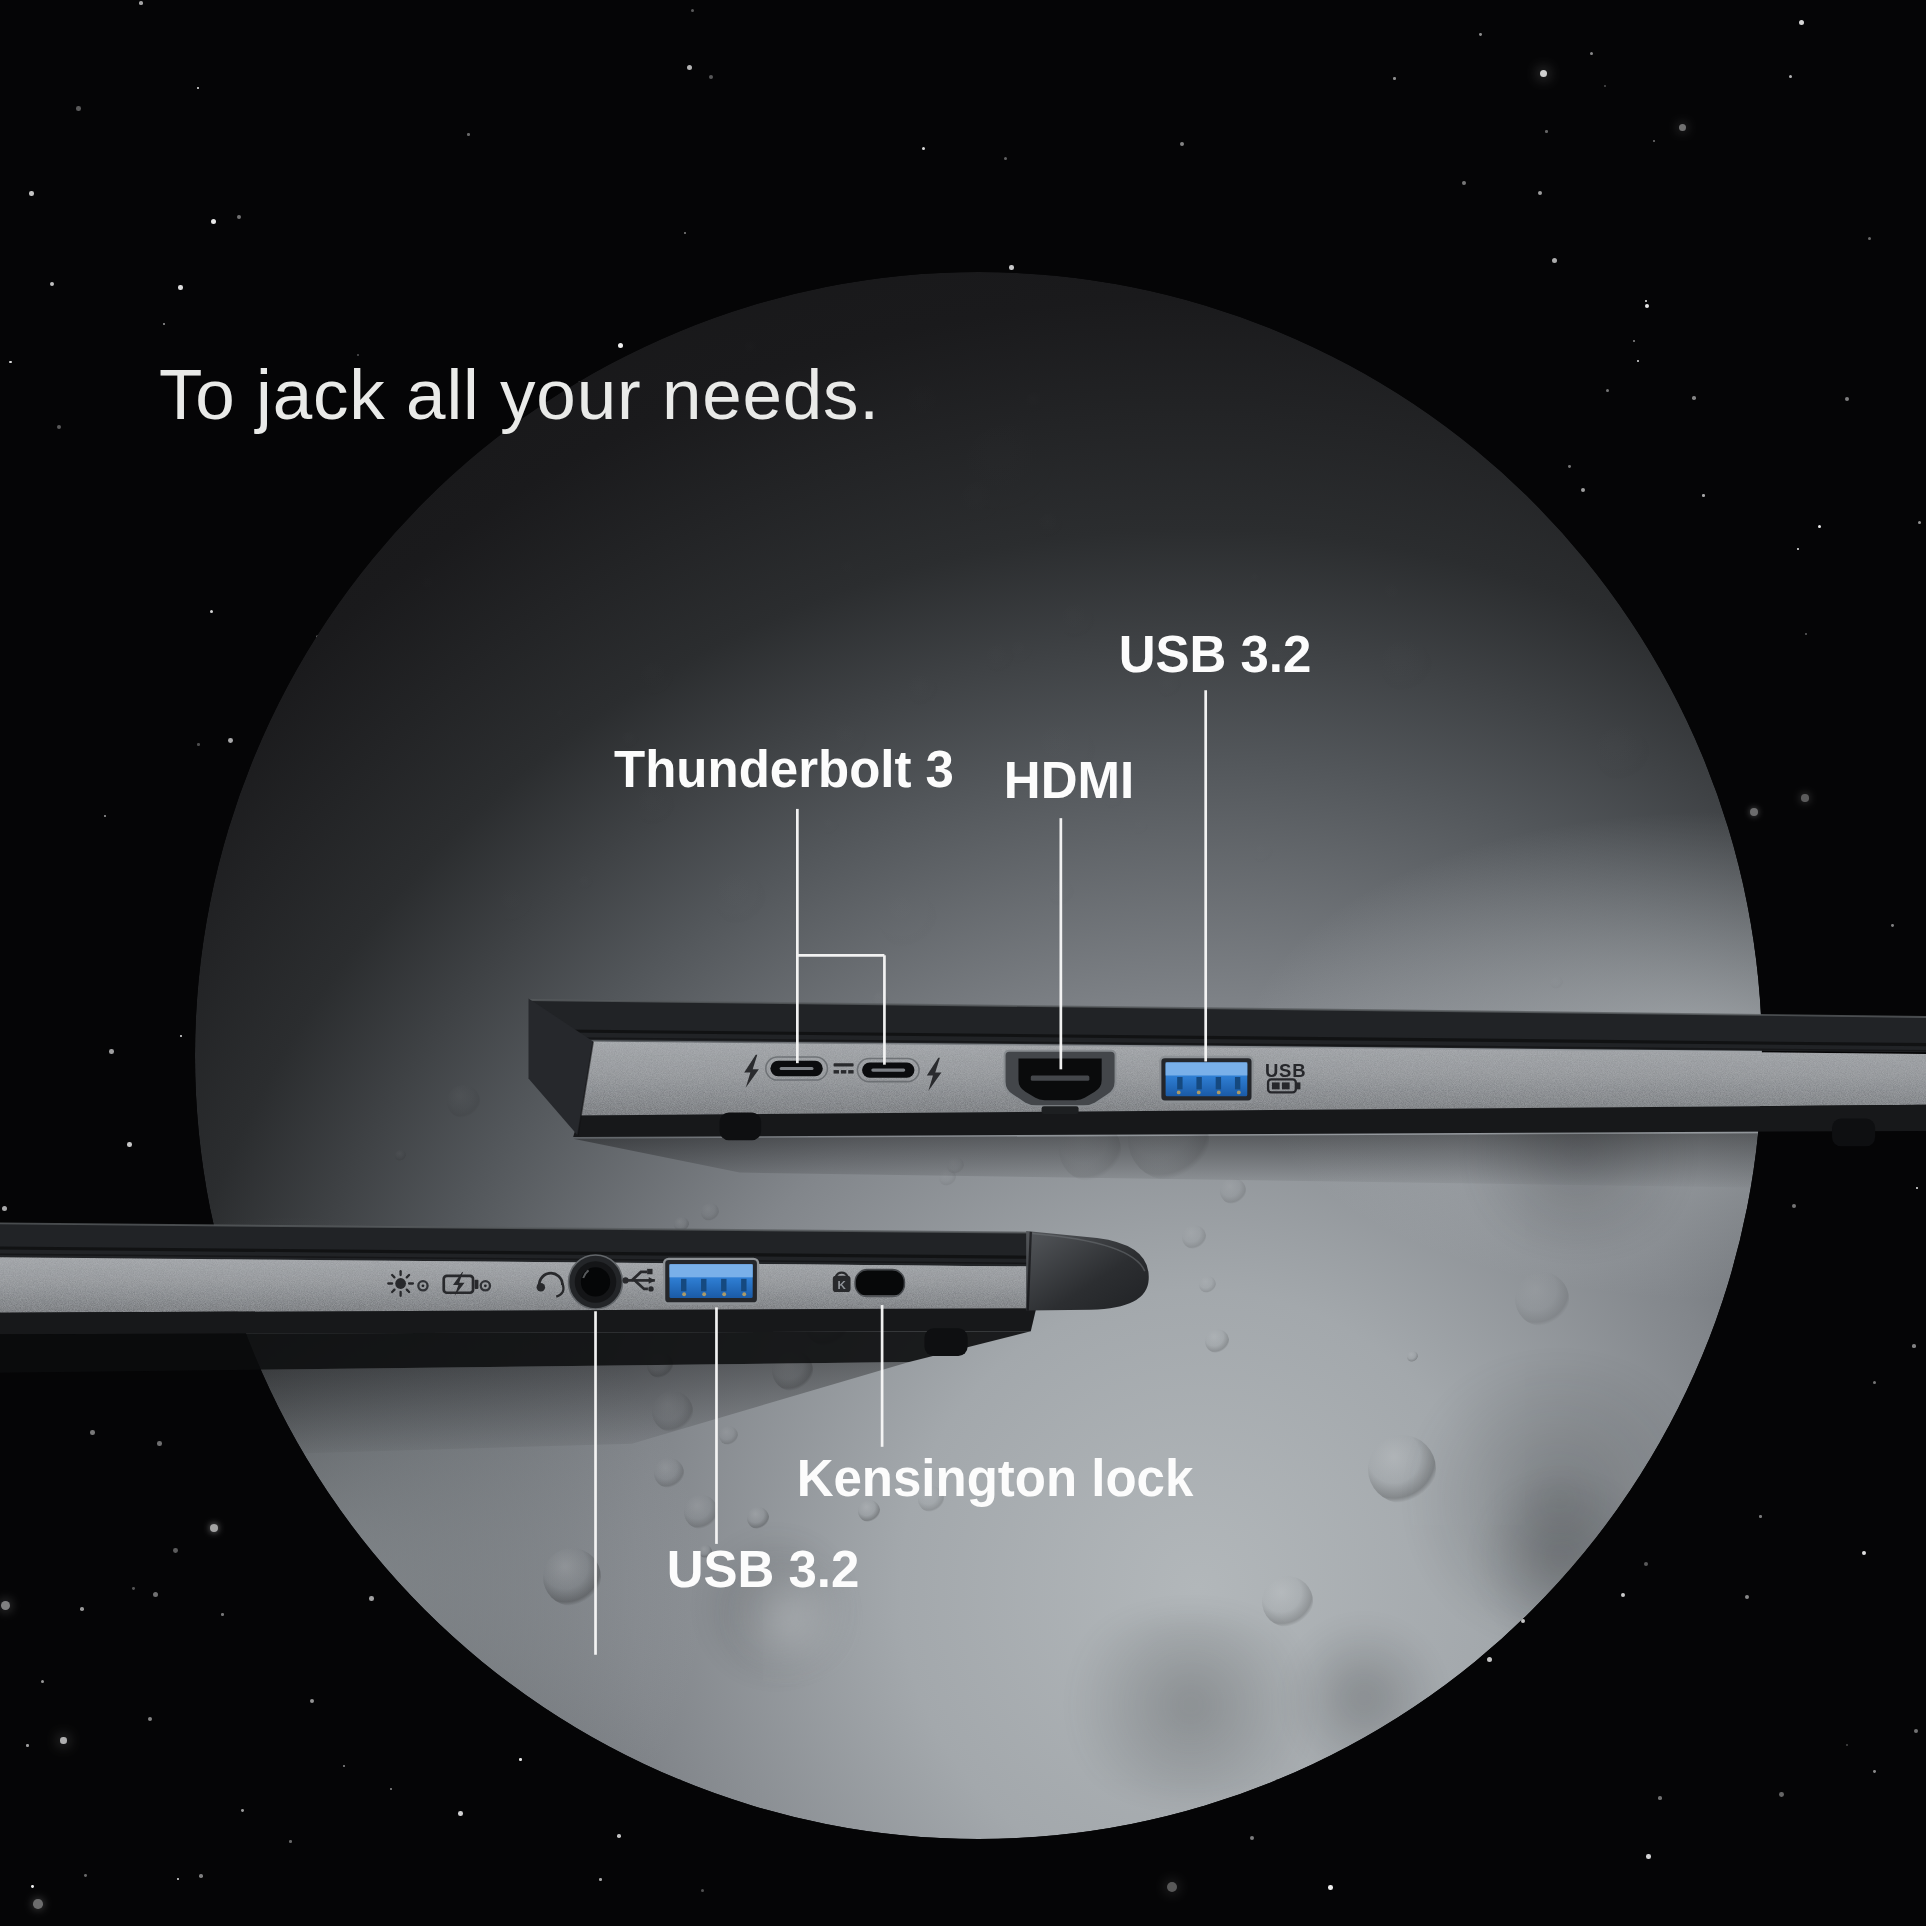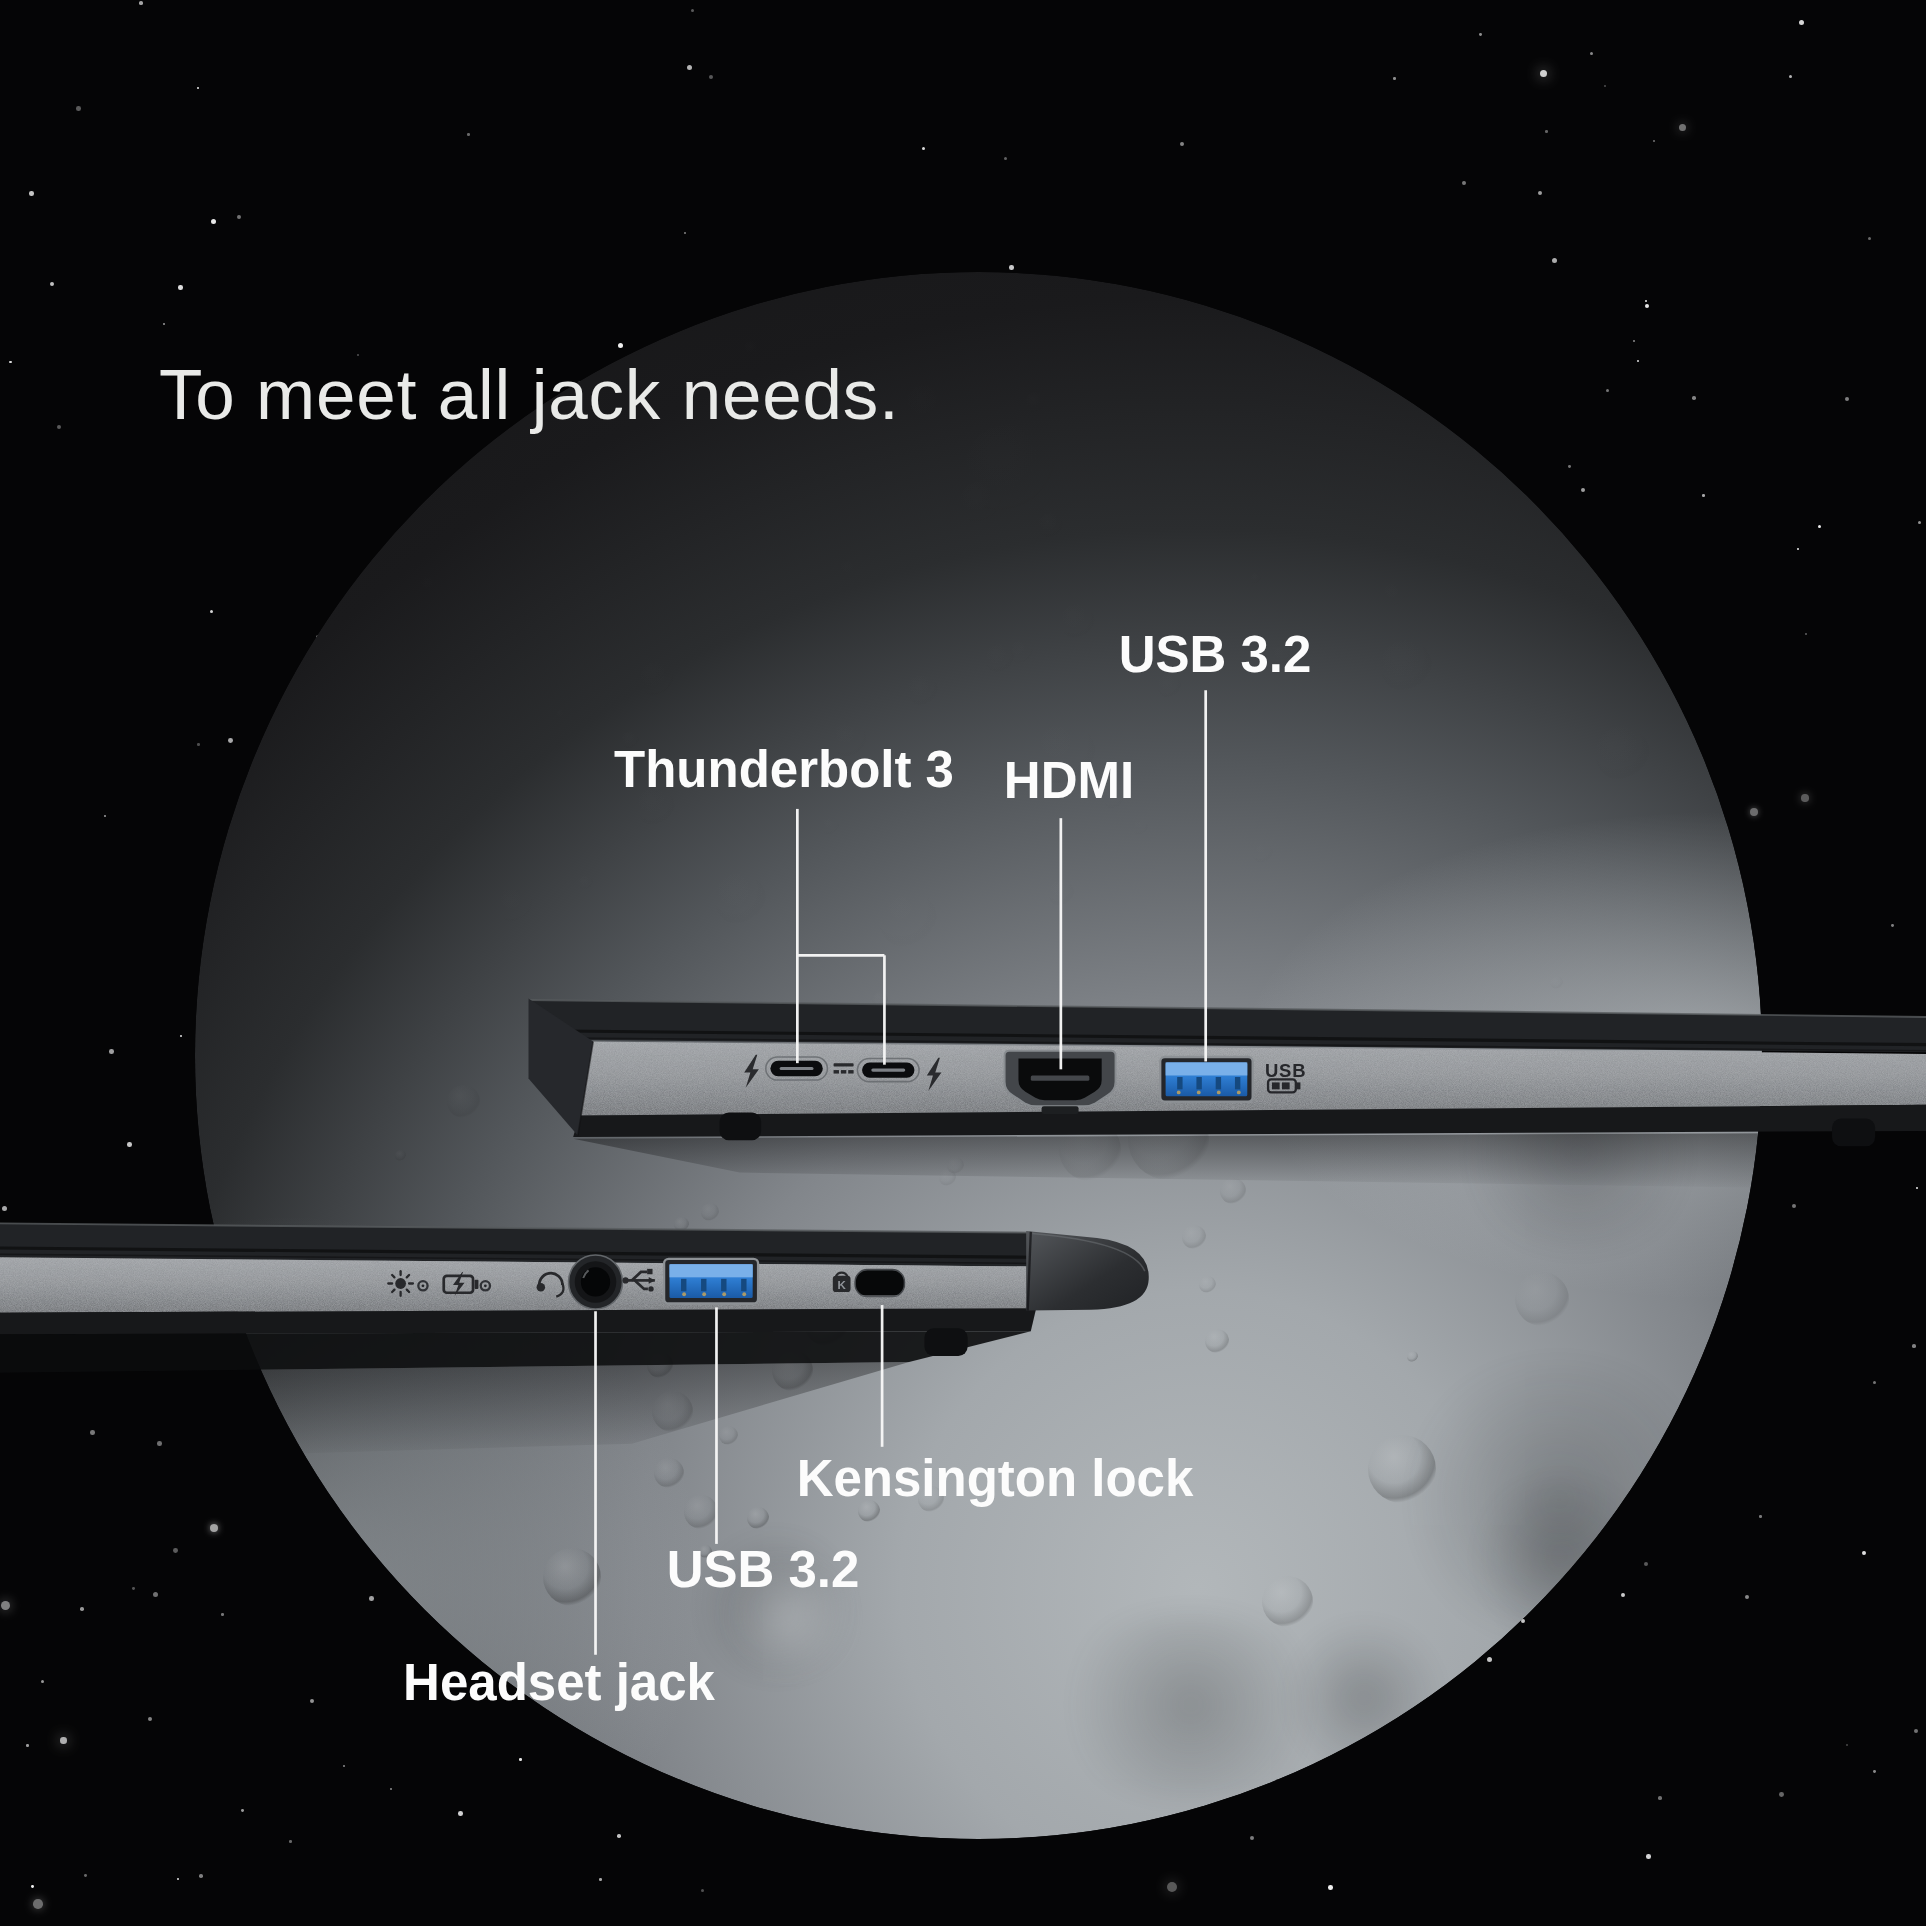--- a/index.html
+++ b/index.html
@@ -229,21 +229,21 @@
         <div class="maria" style="left: 1253px; top: 785px; width: 261px; height: 192px; opacity: 0.4; background: radial-gradient(circle, rgba(18, 20, 22, 0.55), rgba(18, 20, 22, 0) 70%);"></div>
         <div class="maria" style="left: 500px; top: 1261px; width: 162px; height: 148px; opacity: 0.4; background: radial-gradient(circle, rgba(18, 20, 22, 0.55), rgba(18, 20, 22, 0) 70%);"></div>
         <div class="maria" style="left: 1270px; top: 1208px; width: 193px; height: 153px; opacity: 0.4; background: radial-gradient(circle, rgba(18, 20, 22, 0.55), rgba(18, 20, 22, 0) 70%);"></div>
         <div class="maria" style="left: 849px; top: 1340px; width: 294px; height: 185px; opacity: 0.4; background: radial-gradient(circle, rgba(18, 20, 22, 0.55), rgba(18, 20, 22, 0) 70%);"></div>
         <div class="maria" style="left: 1088px; top: 1348px; width: 162px; height: 156px; opacity: 0.4; background: radial-gradient(circle, rgba(18, 20, 22, 0.55), rgba(18, 20, 22, 0) 70%);"></div>
         <div class="maria" style="left: 1196px; top: 1088px; width: 336px; height: 279px; opacity: 0.4; background: radial-gradient(circle, rgba(18, 20, 22, 0.55), rgba(18, 20, 22, 0) 70%);"></div>
         <div class="maria" style="left: 524px; top: 1295px; width: 139px; height: 100px; opacity: 0.55; background: radial-gradient(circle, rgba(225, 229, 232, 0.75), rgba(225, 229, 232, 0) 70%);"></div>
       </div>
   </div>
 
-  <div class="subtitle">To meet all jack needs.</div>
+  <div class="subtitle">To jack all your needs.</div>
 
   <svg class="scene" viewBox="0 0 2500 2500">
     <defs>
       <linearGradient id="faceG" x1="0" y1="0" x2="0" y2="1">
         <stop offset="0" stop-color="#9a9da1"></stop>
           <stop offset="0.45" stop-color="#8a8d91"></stop>
         <stop offset="0.8" stop-color="#74777b"></stop>
           <stop offset="1" stop-color="#67696d"></stop>
       </linearGradient>
       <linearGradient id="capG" x1="0" y1="0" x2="1" y2="1">
@@ -411,15 +411,14 @@
       <path d="M930,1697 V2004"></path>
       <path d="M1145,1694 V1878"></path>
     </g>
   </svg>
 
   <div class="callout" style="left:1215px;top:626px">USB 3.2</div>
   <div class="callout" style="left:784px;top:741px">Thunderbolt 3</div>
   <div class="callout" style="left:1069px;top:752px">HDMI</div>
   <div class="callout" style="left:995px;top:1450px">Kensington lock</div>
   <div class="callout" style="left:763px;top:1541px">USB 3.2</div>
-  <div class="callout" style="left:559px;top:1654px">Headset jack</div>
 </div>
 
 
 </body></html>

